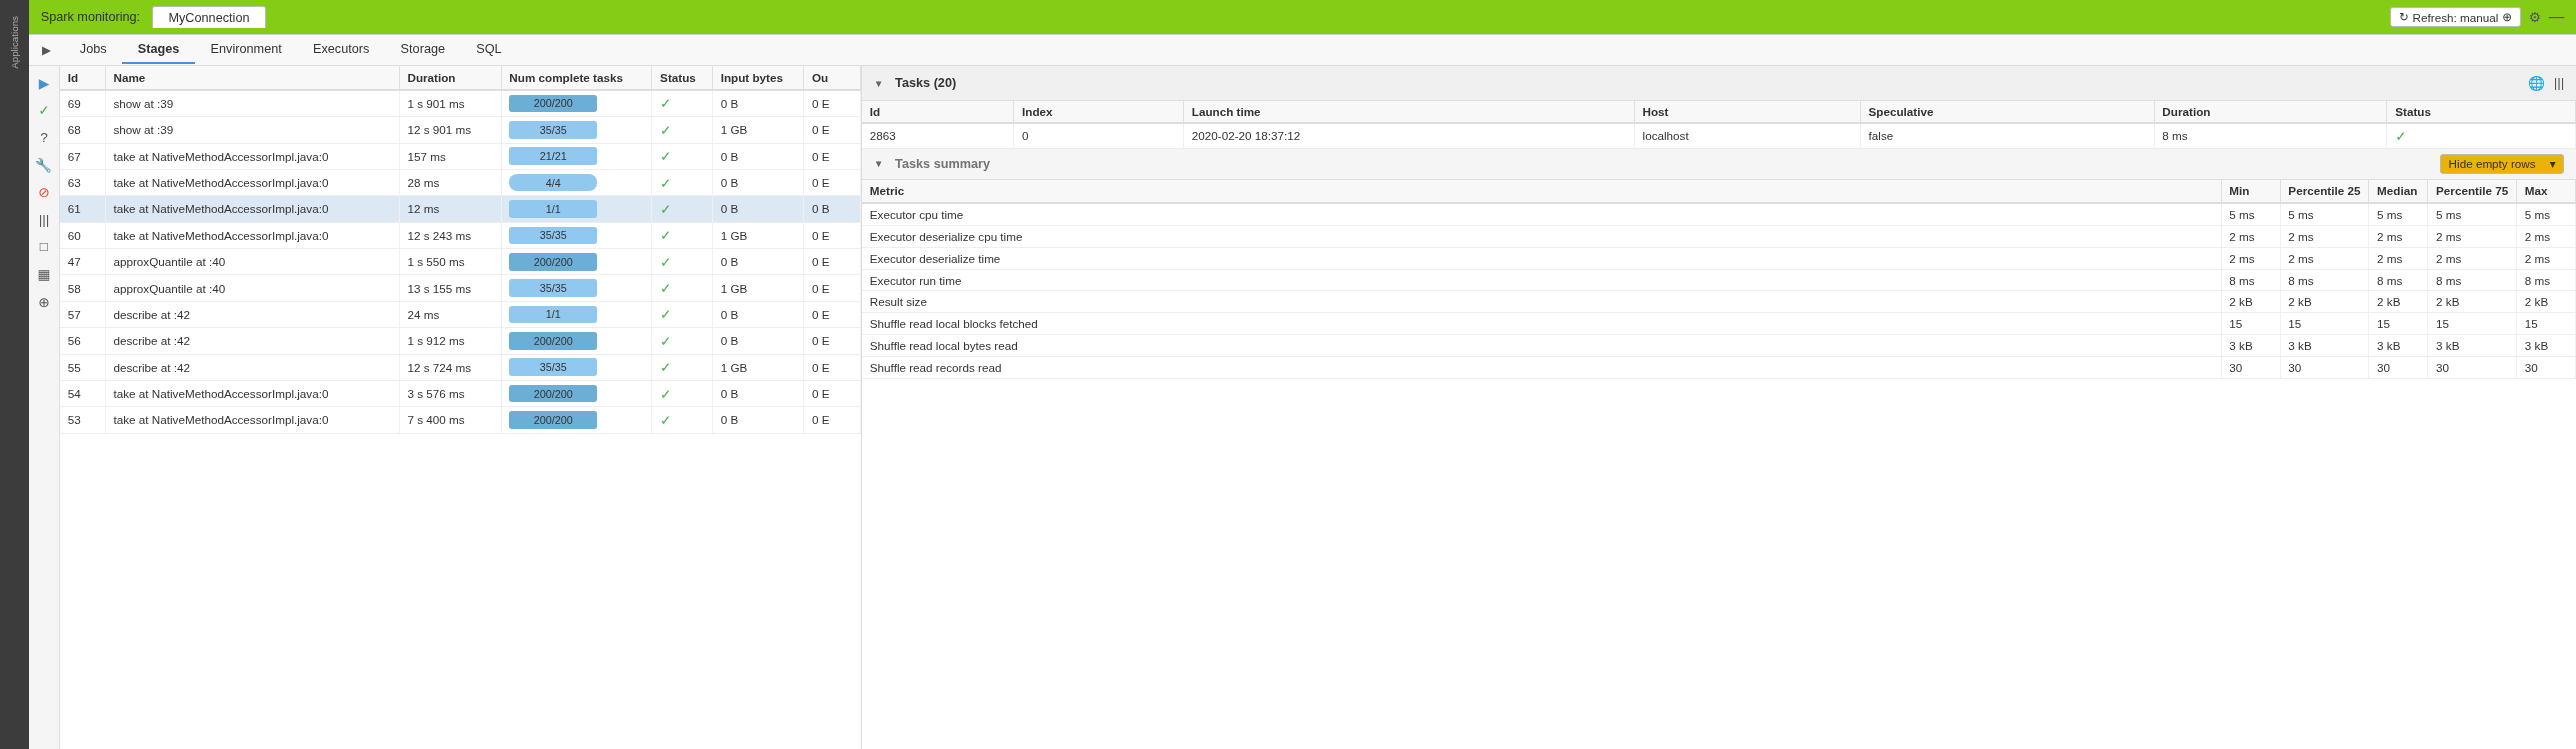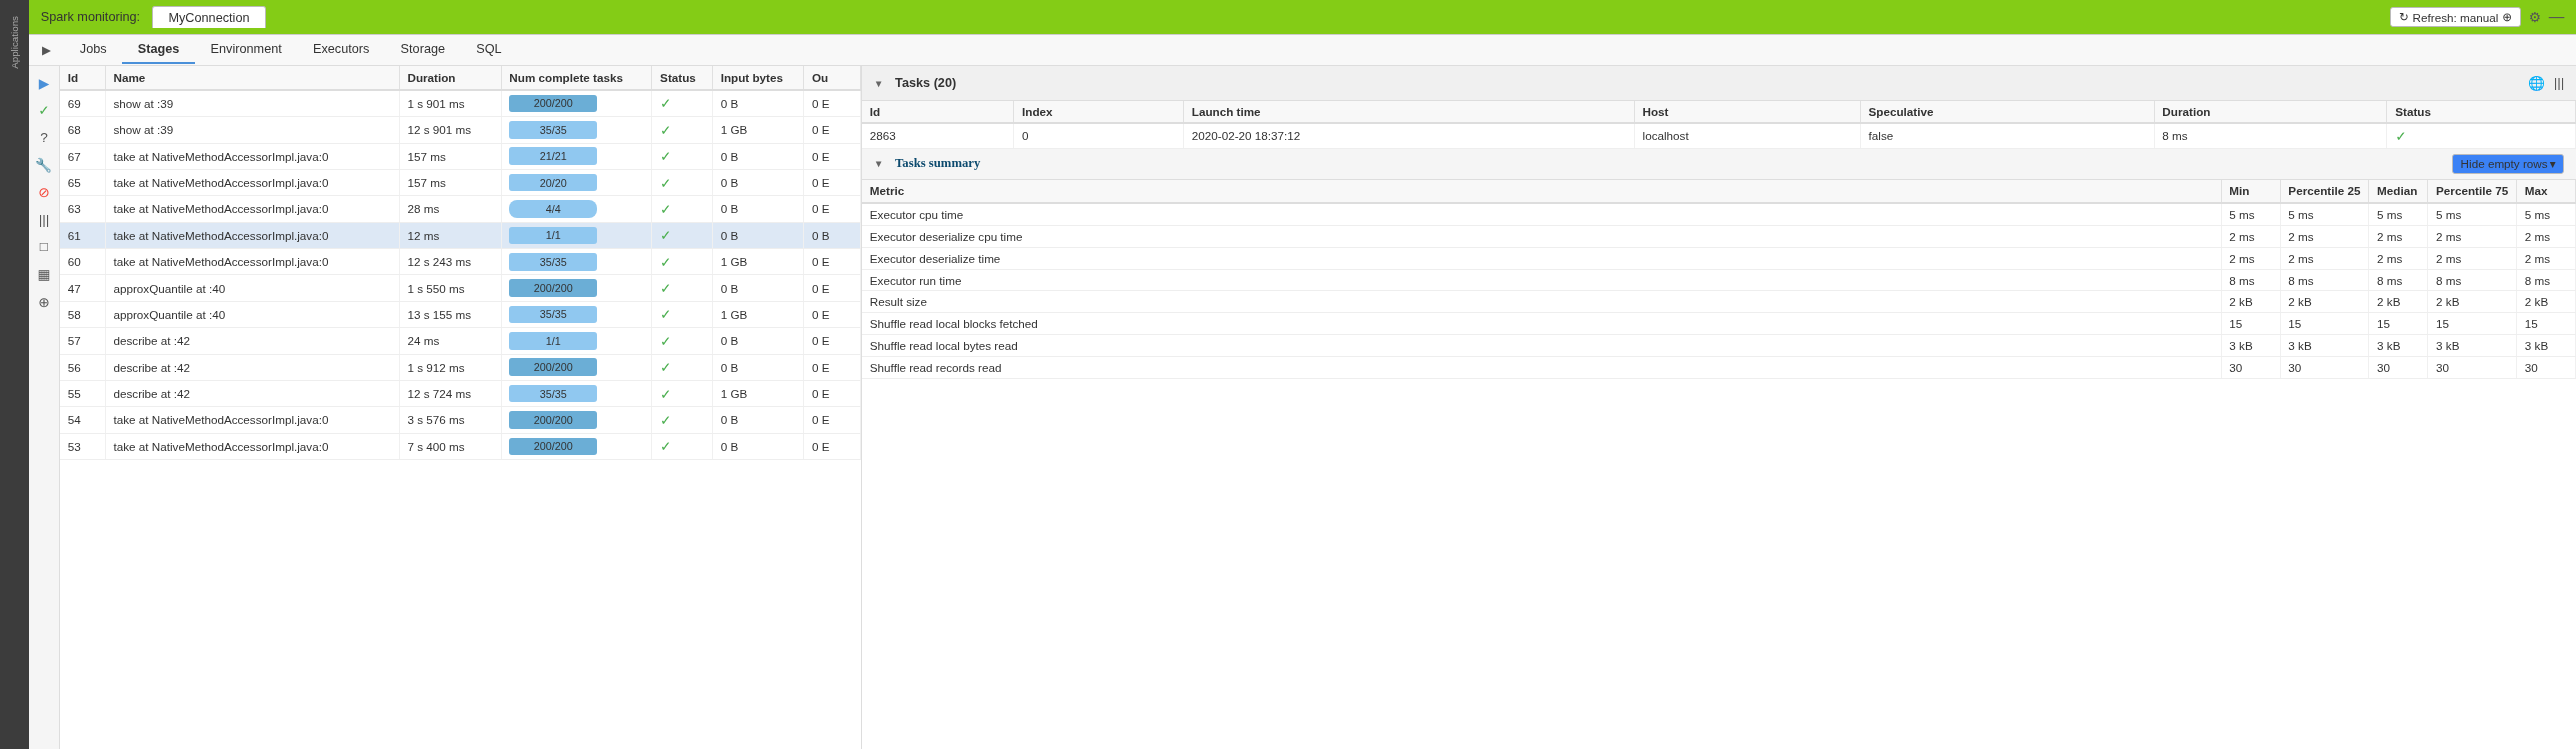--- a/index.html
+++ b/index.html
@@ -50,22 +50,22 @@
 
     
     .tasks-header { display: flex; align-items: center; height: 35px; background: #f0f0f0; border-bottom: 1px solid #ddd; padding: 0 11.7px; gap: 7.8px; flex-shrink: 0; }
     .tasks-title { font-size: 12.7px; font-weight: 600; color: #333; }
     .tasks-right { margin-left: auto; display: flex; gap: 7.8px; }
     .tasks-icon { font-size: 13.7px; color: #555; cursor: pointer; }
 
     
     .tasks-detail { flex-shrink: 0; }
     .tasks-summary-header { display: flex; align-items: center; height: 31px; background: #f5f5f5; border-bottom: 1px solid #ddd; padding: 0 11.7px; gap: 7.8px; }
-    .tasks-summary-title { font-size: 12.7px; font-weight: 600; color: #0c4a6e; font-family: Liberation Serif, serif; }
-    .hide-empty-btn { margin-left: auto; display: flex; align-items: center; gap: 2px; font-size: 11.7px; color: #333; cursor: pointer; padding: 2px 7.8px; border: 1px solid #bbb; border-radius: 2.9px; background: #3b82f6; }
+    .tasks-summary-title { font-size: 12.7px; font-weight: 600; color: #737373; }
+    .hide-empty-btn { margin-left: auto; display: flex; align-items: center; gap: 14px; font-size: 11.7px; color: #333; cursor: pointer; padding: 2px 7.8px; border: 1px solid #bbb; border-radius: 2.9px; background: #eab308; }
 
     table { width: 100%; border-collapse: collapse; font-size: 11.7px; }
     th { background: #f8f8f8; border-bottom: 2px solid #ddd; border-right: 1px solid #e0e0e0; padding: 4.9px 7.8px; text-align: left; font-weight: 600; color: #333; white-space: nowrap; }
     td { border-bottom: 1px solid #eee; border-right: 1px solid #f0f0f0; padding: 3.9px 7.8px; color: #333; white-space: nowrap; }
     tr.selected td { background: #dde8f5; }
 
     .progress-bar-container { width: 88px; height: 17.6px; background: #d0e8ff; border-radius: 2.9px; display: flex; align-items: center; justify-content: center; font-size: 10.8px; color: #333; }
 
     .check-icon { color: #4caf50; font-size: 13.7px; }
     .status-check { color: #4caf50; font-size: 13.7px; }
@@ -189,33 +189,20 @@
     <td>
       <div class="progress-bar-container" style="background:#90c8f0;text-align:right;">
         21/21
       </div>
     </td>
     <td><span class="status-check">✓</span></td>
     <td>0 B</td>
     <td>0 E</td>
   </tr>
                 <tr>
-    <td>65</td>
-    <td>take at NativeMethodAccessorImpl.java:0</td>
-    <td>157 ms</td>
-    <td>
-      <div class="progress-bar-container" style="background:#90c8f0;">
-        20/20
-      </div>
-    </td>
-    <td><span class="status-check">✓</span></td>
-    <td>0 B</td>
-    <td>0 E</td>
-  </tr>
-                <tr>
     <td>63</td>
     <td>take at NativeMethodAccessorImpl.java:0</td>
     <td>28 ms</td>
     <td>
       <div class="progress-bar-container" style="background:#90c8f0;border-radius:8px;">
         4/4
       </div>
     </td>
     <td><span class="status-check">✓</span></td>
     <td>0 B</td>

